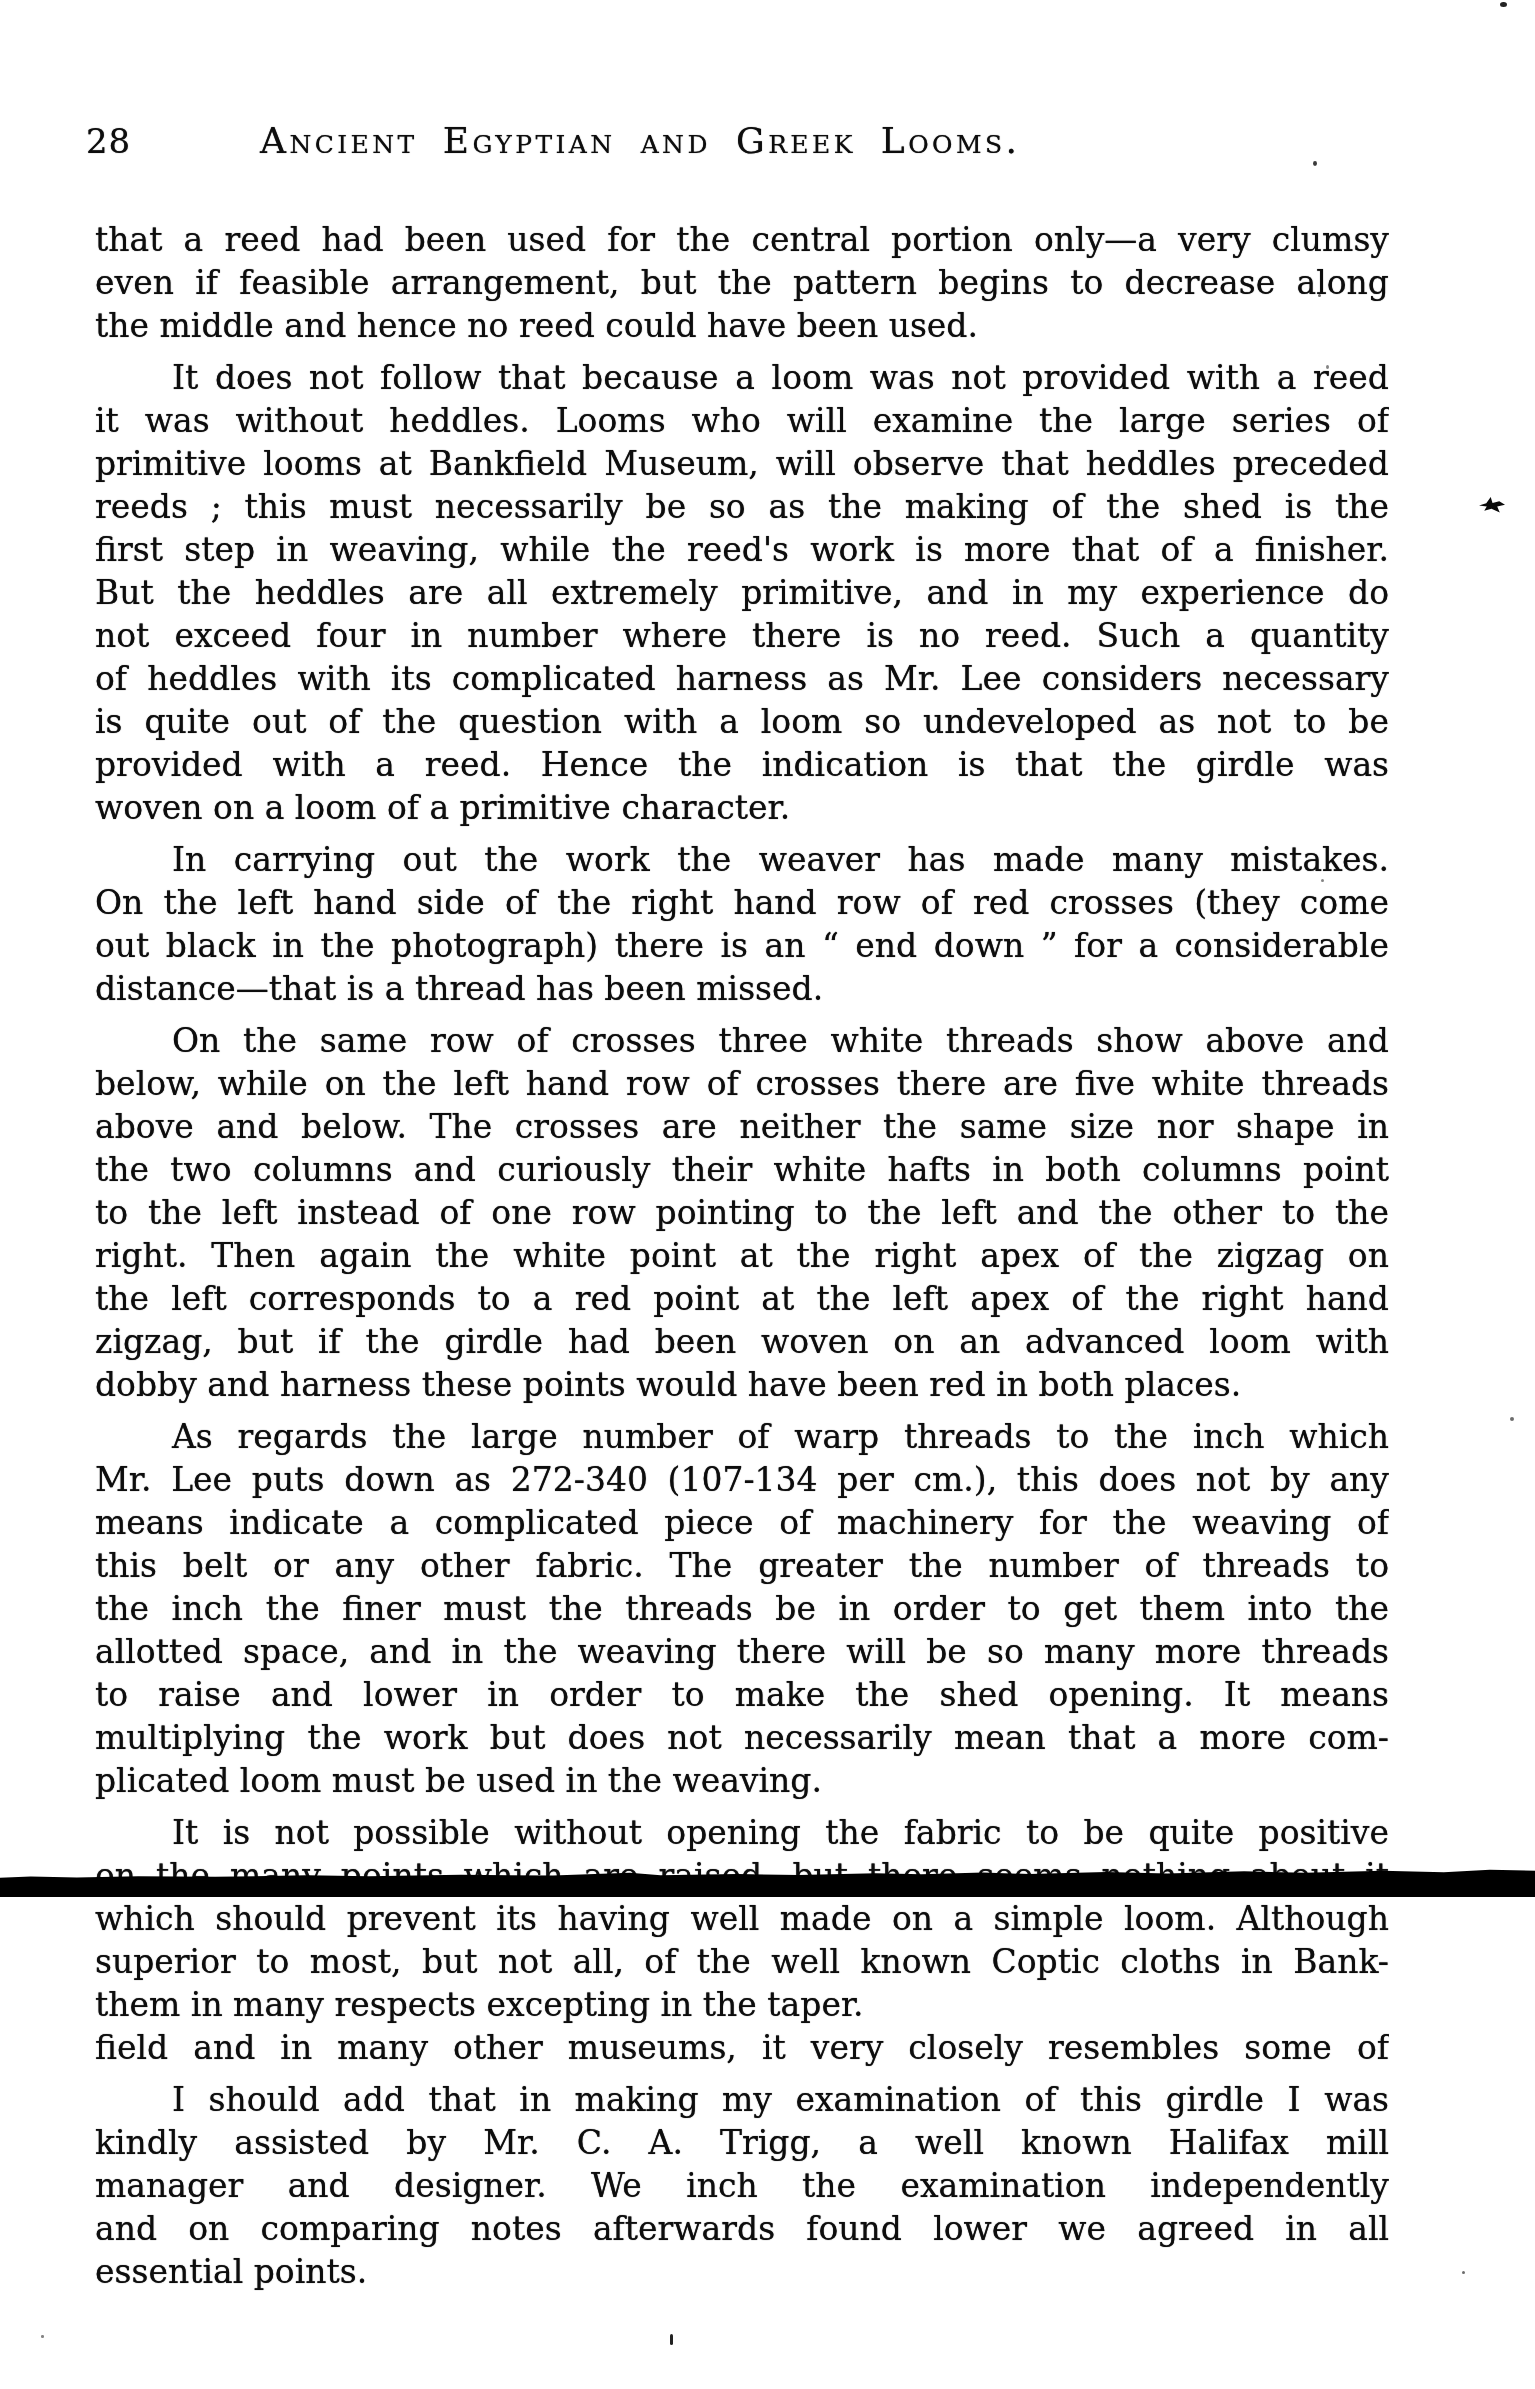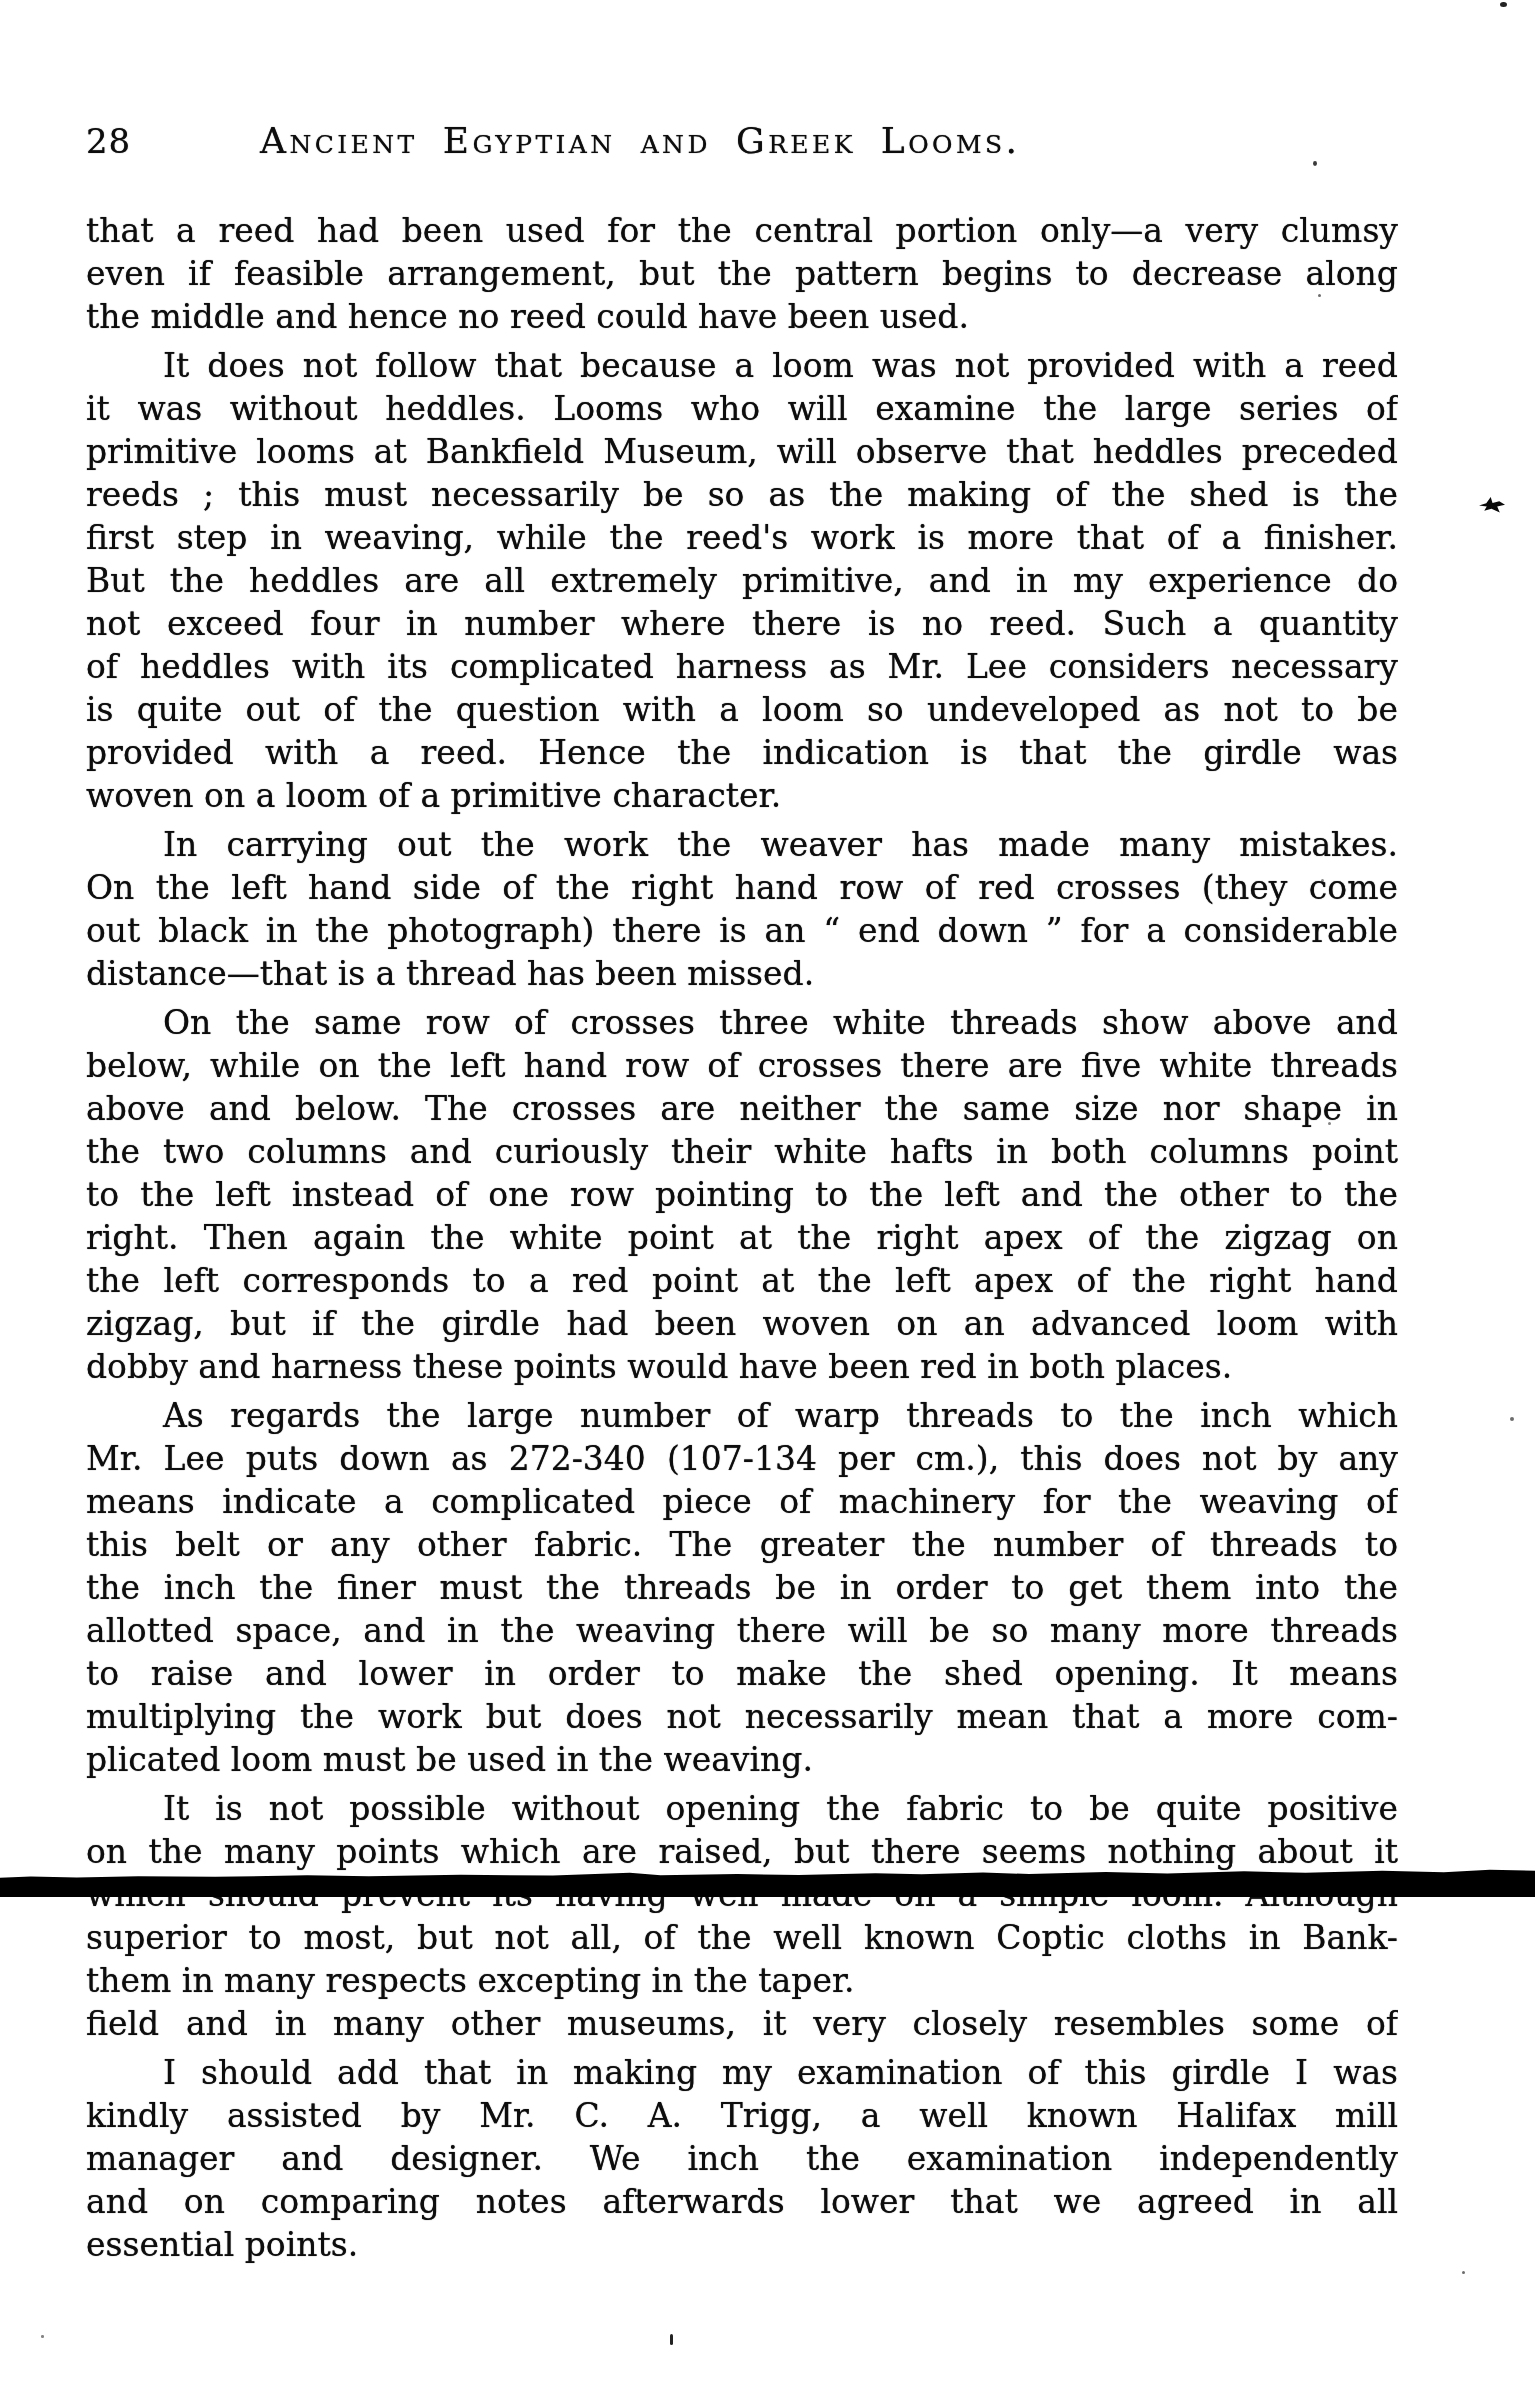--- a/index.html
+++ b/index.html
@@ -43,21 +43,21 @@
     text-shadow: 0 0 0.9px rgba(0,0,0,0.75);
     vertical-align: baseline;
   }
   
   .text-body {
     position: absolute;
     left: 86px;
     top: 209px;
     width: 1312px;
   }
-  .paragraph { margin: 0; }
+  .paragraph { margin: 9px; }
   .paragraph + .paragraph { margin-top: 6px; }
   .line {
     font-size: 33px;
     line-height: 43px;
     text-align: justify;
     text-align-last: justify;
     text-shadow: 0 0 0.9px rgba(0,0,0,0.8);
     overflow: hidden;
     white-space: nowrap;
   }
@@ -149,21 +149,21 @@
         <div class="line">on the many points which are raised, but there seems nothing about it</div>
         <div class="line">which should prevent its having well made on a simple loom.  Although</div>
         <div class="line">superior to most, but not all, of the well known Coptic cloths in Bank-</div>
         <div class="line last">them in many respects excepting in the taper.</div>
         <div class="line">field and in many other museums, it very closely resembles some of</div>
       </div>
       <div class="paragraph indented">
         <div class="line first">I should add that in making my examination of this girdle I was</div>
         <div class="line">kindly assisted by Mr. C. A. Trigg, a well known Halifax mill</div>
         <div class="line">manager and designer.  We inch the examination independently</div>
-        <div class="line">and on comparing notes afterwards lower that we agreed in all</div>
+        <div class="line">and on comparing notes afterwards found lower we agreed in all</div>
         <div class="line last">essential points.</div>
       </div>
     </div>
 
   <div class="ink-blot"></div>
   <div class="speck" style="left:1500px; top:1.7px;   width:6.9px; height:5.2px; opacity:.9;"></div>
   <div class="speck" style="left:1313px; top:161px; width:4.3px; height:5.2px; opacity:.8;"></div>
   <div class="speck" style="left:1318px; top:294px; width:3.4px; height:3.4px; opacity:.6;"></div>
   <div class="speck" style="left:1326px; top:365px; width:3.4px; height:4.3px; opacity:.5;"></div>
   <div class="speck" style="left:1321px; top:879px;width:3.4px; height:3.4px; opacity:.5;"></div>

